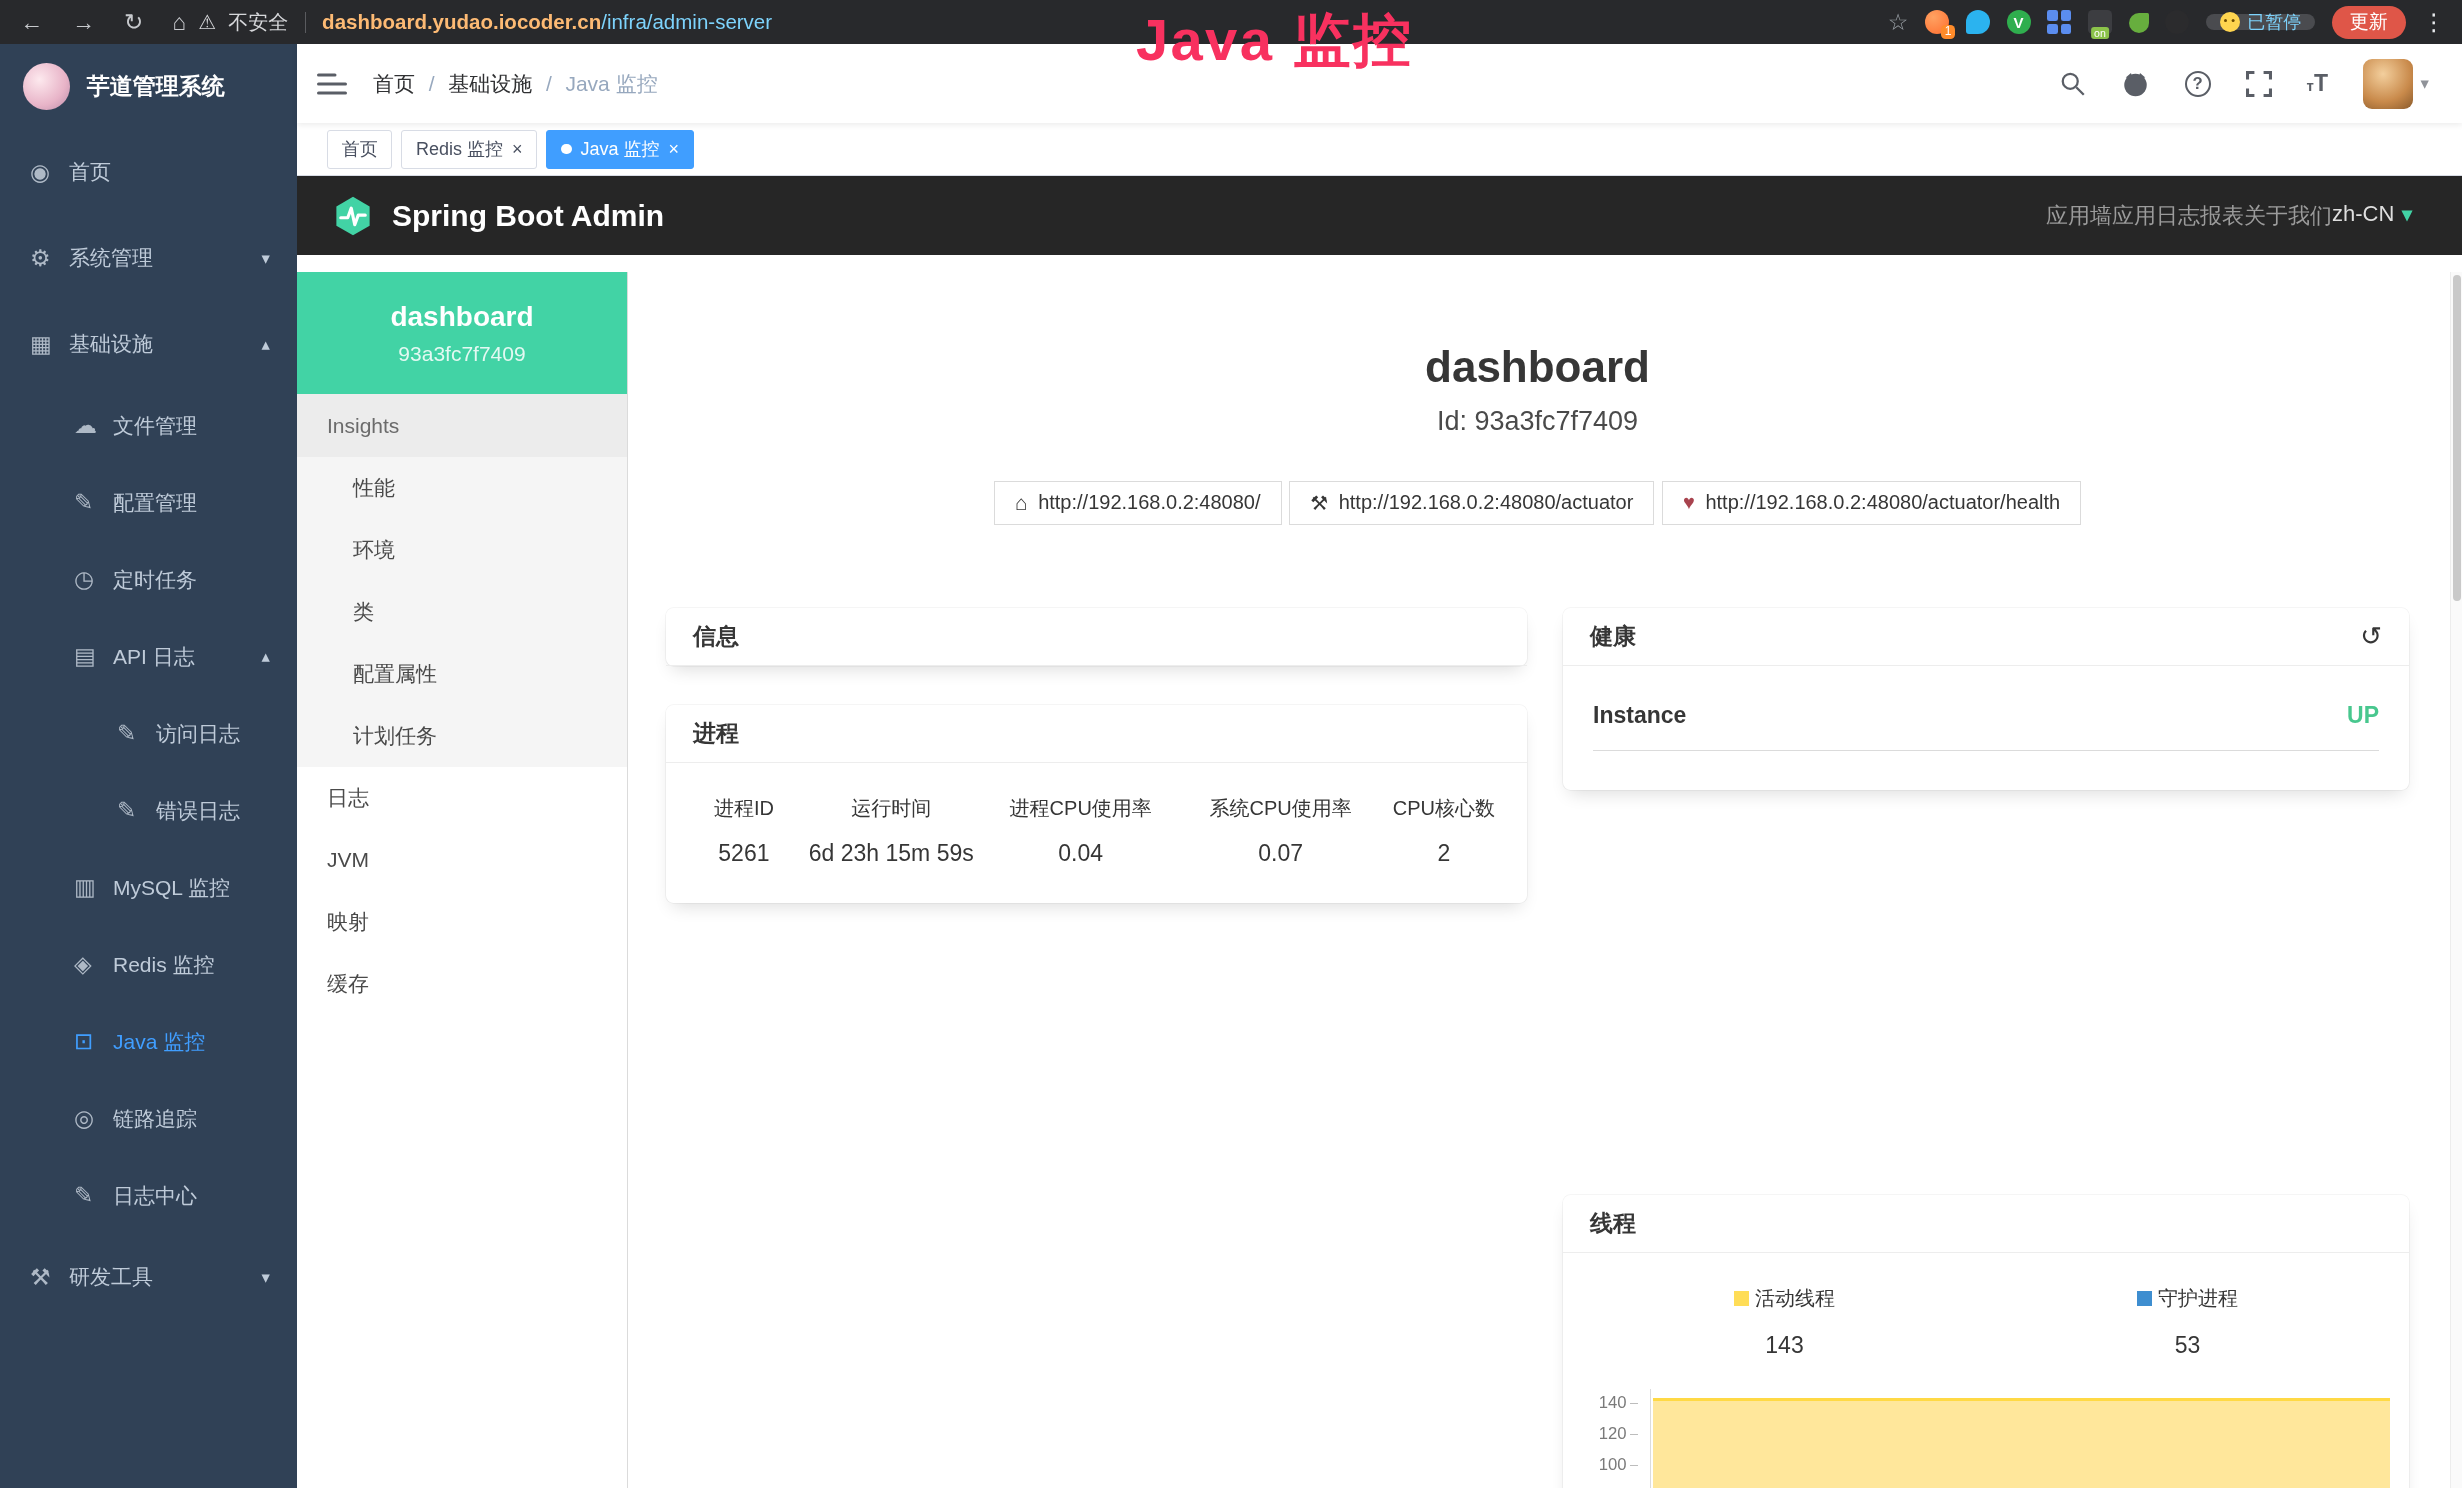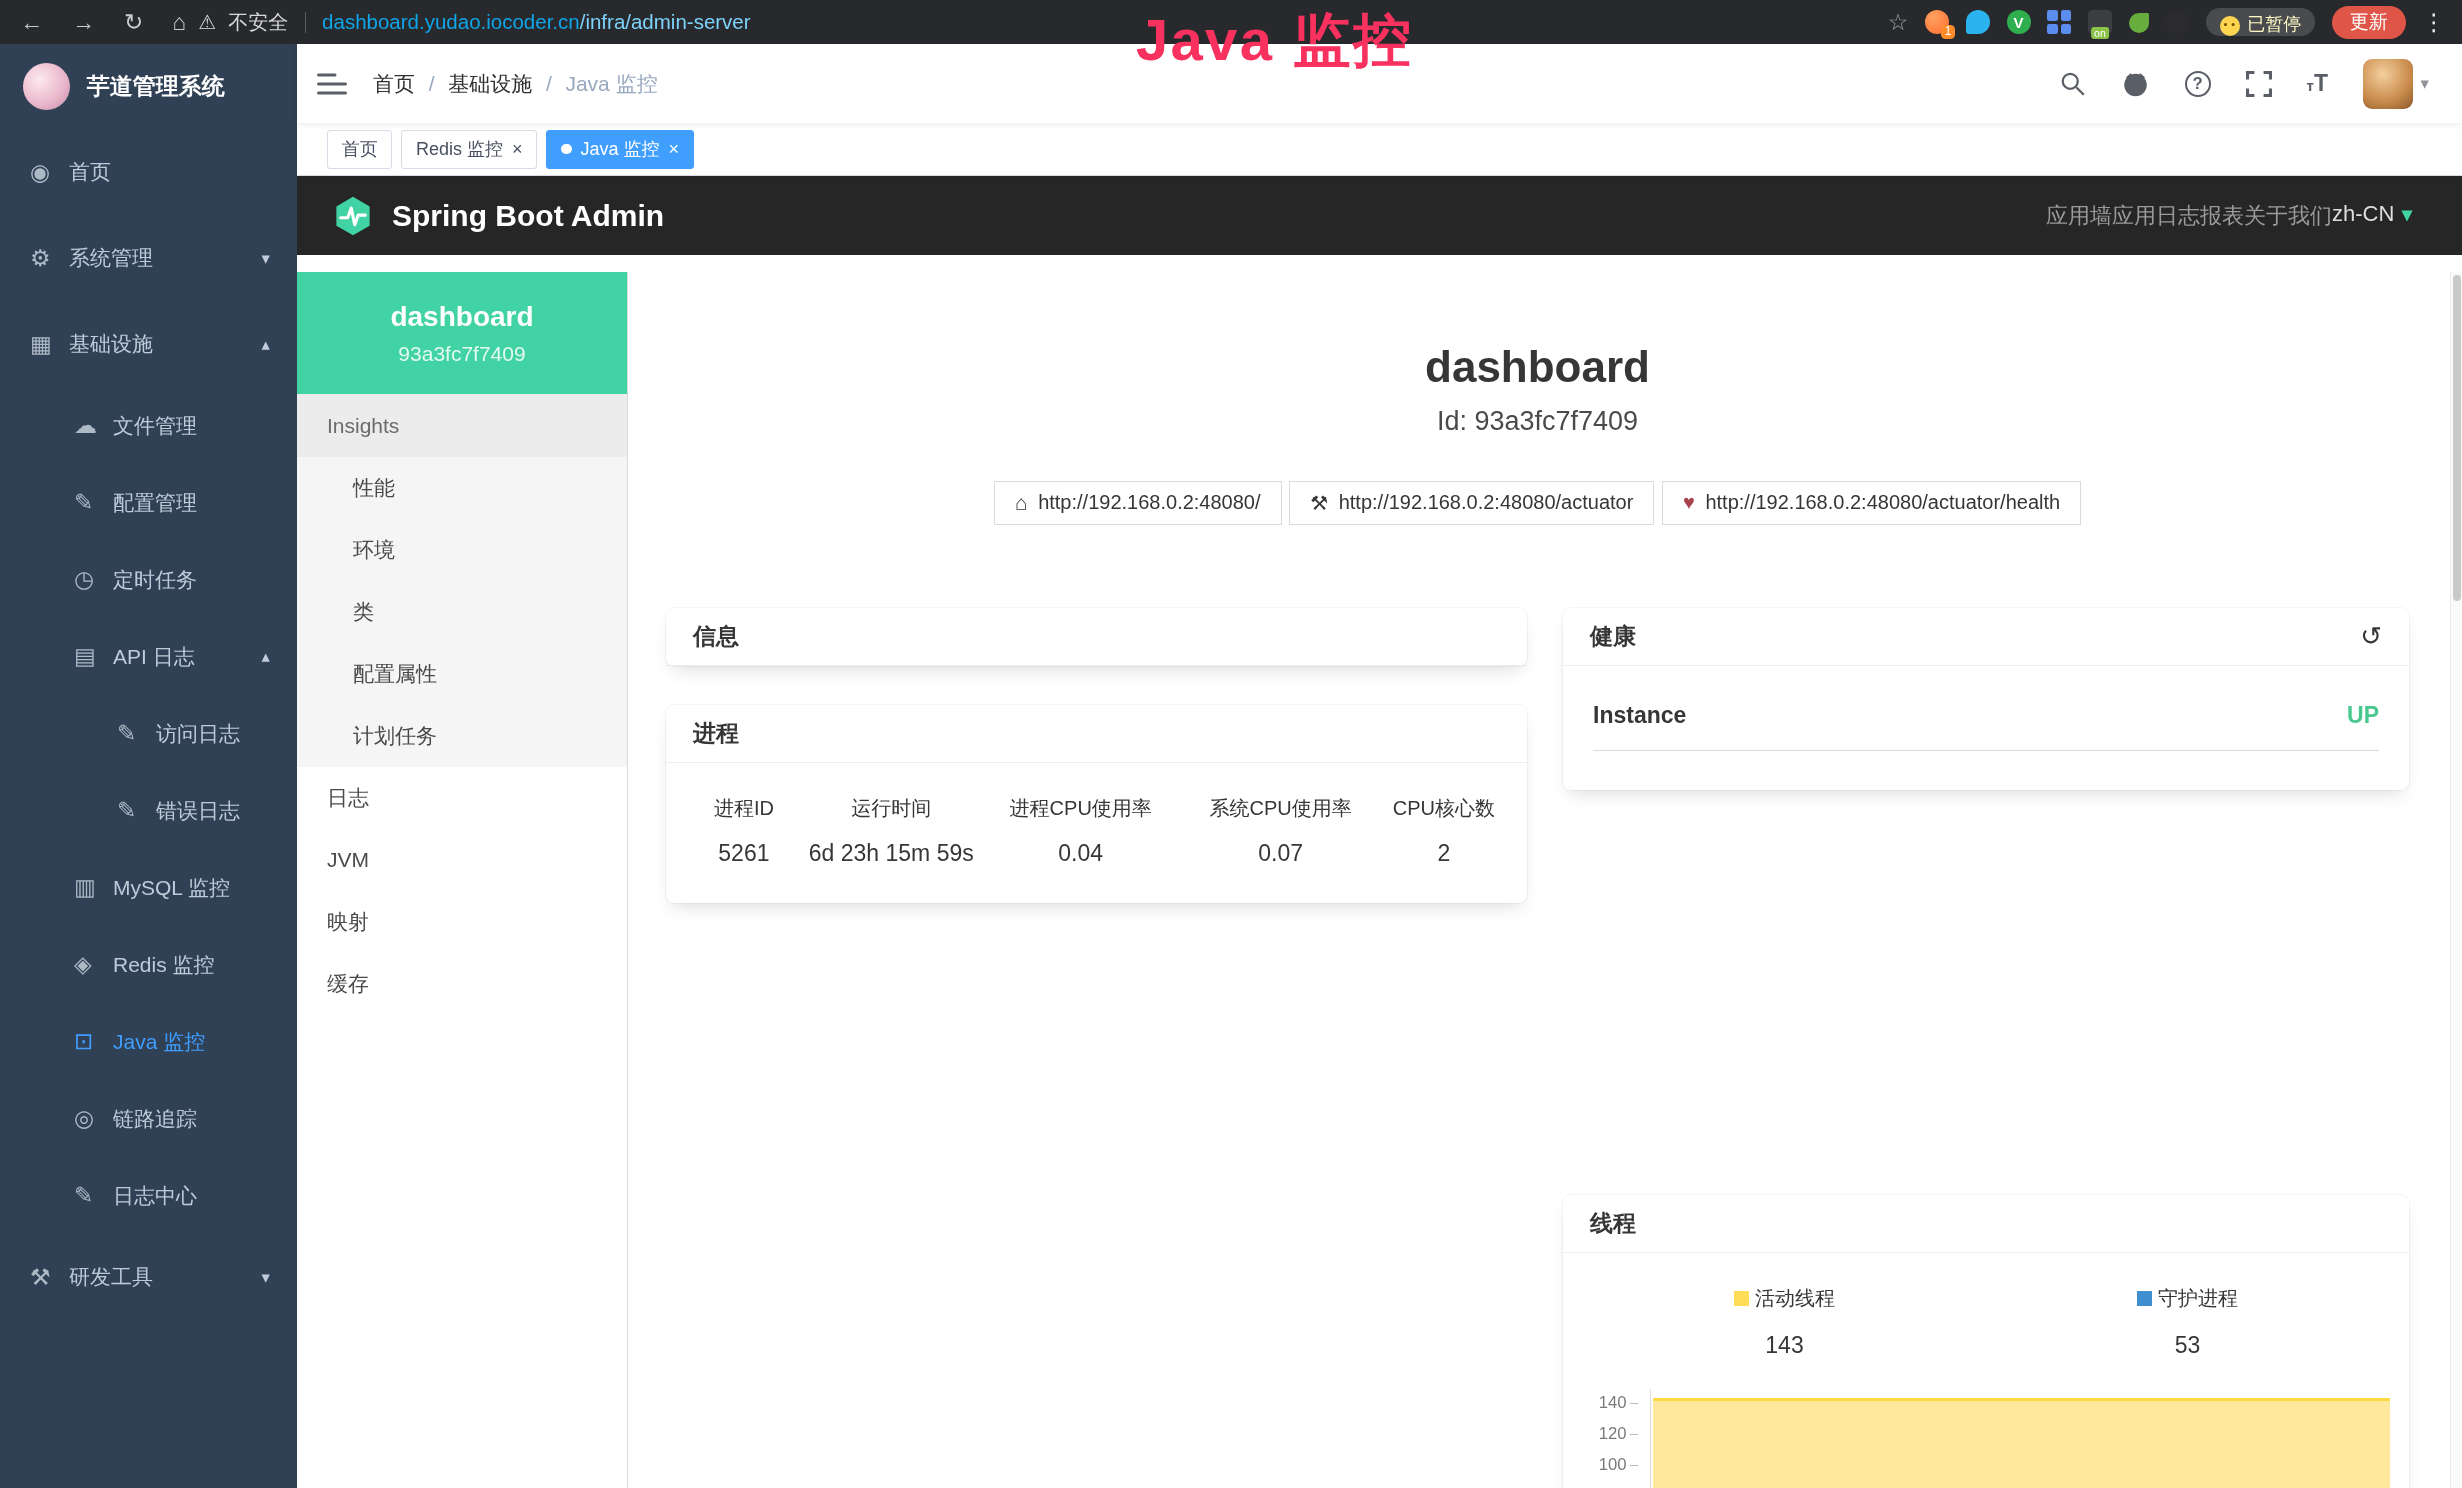--- a/index.html
+++ b/index.html
@@ -12,38 +12,38 @@
   
   .chrome { position:absolute; top:0; left:0; width:2462px; height:44px; background:#28292c;
             display:flex; align-items:center; z-index:50; }
   .chrome-left { display:flex; align-items:center; gap:29px; padding:0 12px 0 20px; }
   .cicon { font-size:23px; color:#c7c9cd; cursor:pointer; }
   .omnibox { flex:1; display:flex; align-items:center; gap:12px; min-width:0; }
   .warn { color:#d6d7da; font-size:20px; }
   .sec-label { color:#d6d7da; font-size:20px; }
   .sec-sep { width:0.8px; height:21px; background:#5a5b5f; margin:0 4.6px; }
   .url { font-size:20.5px; white-space:nowrap; }
-  .url-host { color:#0ea5e9; }
+  .url-host { color:#fdba74;font-weight:bold; }
   .url-path { color:#7dd3fc; }
   .chrome-right { display:flex; align-items:center; gap:16.7px; padding-right:16.7px; }
   .star { font-size:23px; color:#9aa0a6; }
   .ext { width:24px; height:24px; flex-shrink:0; }
   .ext-orange { background:radial-gradient(circle at 35% 30%, #ffa262, #ff6d2e); border-radius:50%; position:relative; }
   .ext-badge { position:absolute; right:-6px; bottom:-4.6px; background:#ff8b2a; color:#fff; font-size:12px; border-radius:4.6px; padding:0 3.8px; line-height:13.7px; }
   .ext-drop { background:#2bb3ef; border-radius:50% 50% 50% 3px; }
   .ext-greenv { background:#2fae4e; border-radius:50%; color:#fff; font-size:15px; display:grid; place-items:center; font-weight:bold; }
   .ext-grid { display:grid; grid-template-columns:1fr 1fr; grid-template-rows:1fr 1fr; gap:3px; }
   .ext-grid i { background:#5b8def; border-radius:2.3px; }
   .ext-dark { background:#3c3d41; border-radius:4.6px; position:relative; }
   .ext-on { position:absolute; left:50%; transform:translateX(-50%); bottom:-4.6px; background:#8bc34a; color:#fff;
             font-size:10.6px; line-height:12px; padding:0 3px; border-radius:3px; }
   .ext-leaf { width:20px; height:20px; background:#67ae3e; border-radius:50% 1.5px 50% 50%; margin-top:2.3px; }
   .ext-paw { background:#2b2b2d; border-radius:50%; }
-  .pill-paused { background:#4a4b4f; border-radius:16.7px; height:28px; display:flex; align-items:flex-end; gap:7.6px;
-                 padding:0 13.7px; color:#fef9c3; font-size:18px; white-space:nowrap; }
+  .pill-paused { background:#4a4b4f; border-radius:16.7px; height:16px; display:flex; align-items:center; gap:7.6px;
+                 padding:0 13.7px; color:#7dd3fc; font-size:18px; white-space:nowrap; }
   .smiley { width:20px; height:20px; border-radius:50%; background:#ffd54f; position:relative; }
   .smiley::after { content:""; position:absolute; left:4.6px; top:6.8px; width:3px; height:3px; background:#6d4c00;
                    border-radius:50%; box-shadow:7.6px 0 0 #6d4c00; }
   .pill-update { background:#df5648; border:none; border-radius:18px; height:33px; padding:0 18px; color:#fff;
                  font-size:19px; white-space:nowrap; cursor:pointer; }
   .kebab { color:#e8eaed; font-size:23px; }
 
   
   .annotation { position:absolute; top:1.5px; left:1136px; z-index:200; font-size:58px; font-weight:bold;
                 color:#f8315f; letter-spacing:2.3px; white-space:nowrap; }

